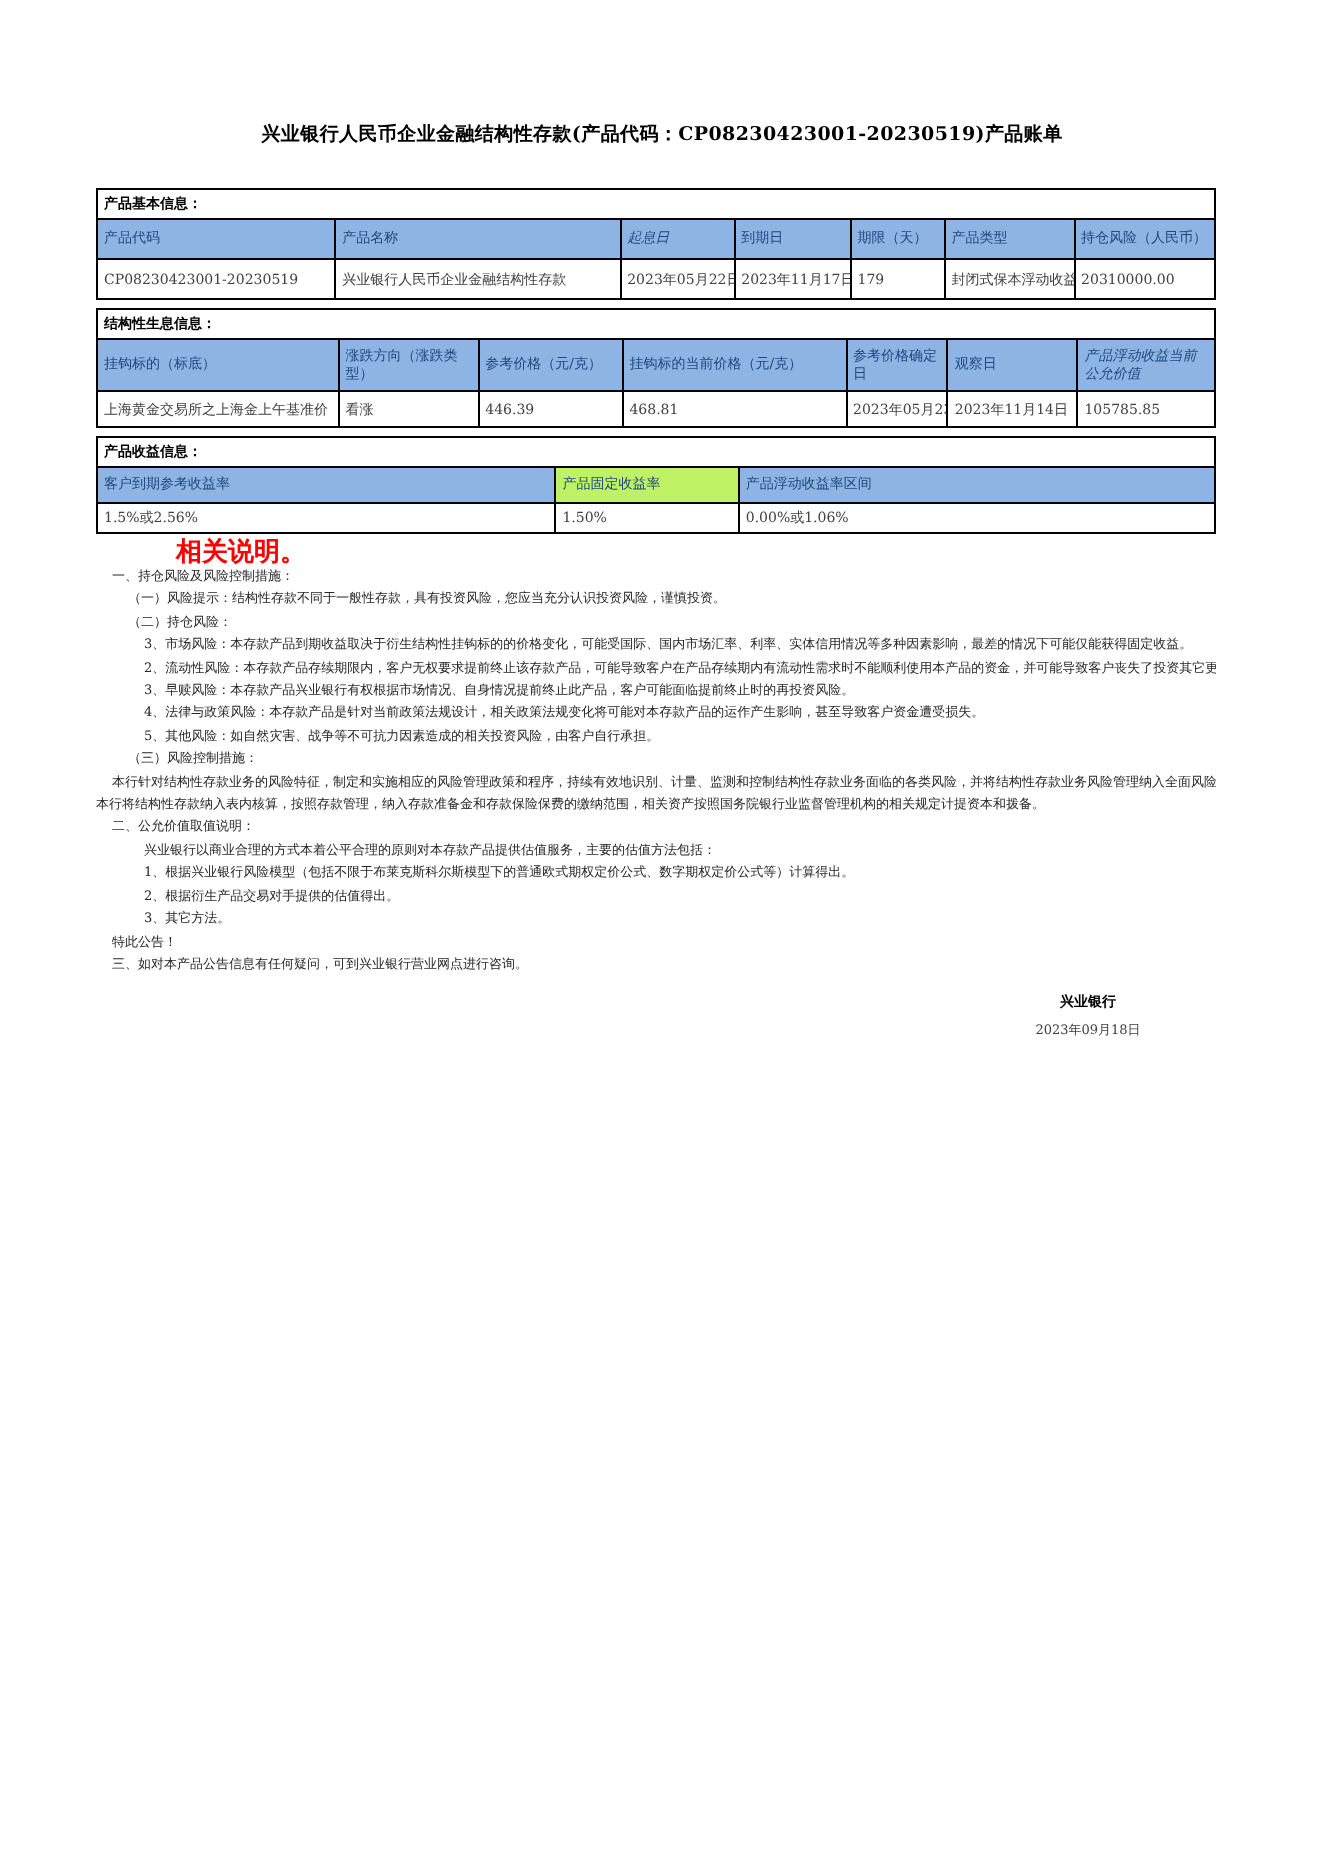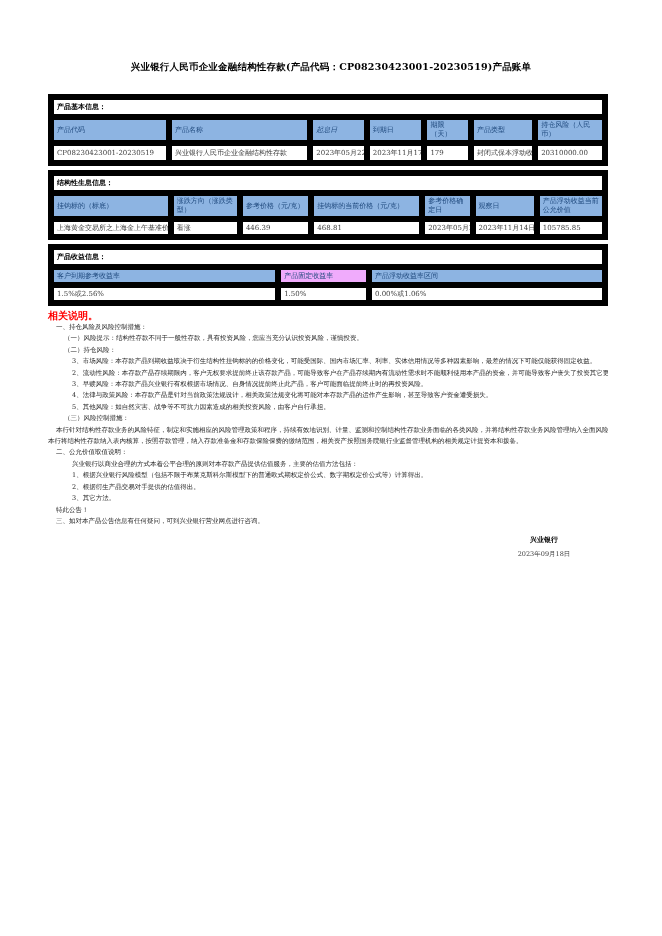--- a/index.html
+++ b/index.html
@@ -8,36 +8,36 @@
     font-family:"DejaVu Serif", serif; color:#000;
   }
   .title {
     margin:0; padding-top:61px; text-align:center;
     font-size:9.5px; font-weight:bold; letter-spacing:0.2px;
   }
   .content { margin-left:48px; width:560px; }
   #tables-root { margin-top:20px; }
   table.doc { border-collapse:collapse; table-layout:fixed; width:560px; margin:0 0 4px 0; }
   table.doc th, table.doc td {
-    border:6px solid #000000; padding:1px 3px; overflow:hidden;
+    border:1px solid #000000; padding:1px 3px; overflow:hidden;
     vertical-align:middle; text-align:left; font-weight:normal;
   }
   tr.section-row th {
     font-weight:bold; font-size:7px; color:#000; height:12px;
     white-space:nowrap; background:#fff;
   }
   tr.header-row th {
     background:#8DB4E2; color:#1F497D; font-size:7px; line-height:9px;
     white-space:normal; word-break:break-all;
   }
   tr.data-row td {
     font-size:7px; color:#404040; white-space:nowrap;
   }
   .notes { margin-top:3px; }
-  .notes-heading { color:#FF0000; font-size:10px; font-weight:bold; line-height:12px; }
+  .notes-heading { color:#FF0000; font-size:13px; font-weight:bold; line-height:12px;margin-left:40px; }
   .note-line { font-size:6.5px; color:#262626; line-height:11.4px; white-space:nowrap; overflow:hidden; }
   .ind-0 { margin-left:0; }
   .ind-1 { margin-left:8px; }
   .ind-2 { margin-left:16px; }
   .ind-3 { margin-left:24px; }
   .signature { margin-top:7px; margin-left:440px; width:112px; text-align:center; }
   .bank-name { font-size:7px; font-weight:bold; line-height:11px; color:#000; }
   .announce-date { font-size:6.5px; color:#404040; margin-top:5px; }
 </style>
 </head>
@@ -98,21 +98,21 @@
             <tr class="section-row">
               <th colspan="7">结构性生息信息：</th>
             </tr>
             <tr class="header-row" style="height: 26px;">
               <th style="background: rgb(141, 180, 226); color: rgb(31, 73, 125);">挂钩标的（标底）</th>
               <th style="background: rgb(141, 180, 226); color: rgb(31, 73, 125);">涨跌方向（涨跌类型）</th>
               <th style="background: rgb(141, 180, 226); color: rgb(31, 73, 125);">参考价格（元/克）</th>
               <th style="background: rgb(141, 180, 226); color: rgb(31, 73, 125);">挂钩标的当前价格（元/克）</th>
               <th style="background: rgb(141, 180, 226); color: rgb(31, 73, 125);">参考价格确定日</th>
               <th style="background: rgb(141, 180, 226); color: rgb(31, 73, 125);">观察日</th>
-              <th style="background: rgb(141, 180, 226); color: rgb(31, 73, 125);">产品浮动收益当前公允价值</th>
+              <th style="background: rgb(141, 180, 226); color: rgb(31, 73, 125); font-style: italic;">产品浮动收益当前公允价值</th>
             </tr>
           </thead>
           <tbody>
             <tr class="data-row" style="height: 18px;">
               <td>上海黄金交易所之上海金上午基准价</td>
               <td>看涨</td>
               <td>446.39</td>
               <td>468.81</td>
               <td>2023年05月23日</td>
               <td>2023年11月14日</td>
@@ -125,21 +125,21 @@
             <col style="width: 41%;">
             <col style="width: 16.4%;">
             <col style="width: 42.6%;">
           </colgroup>
           <thead>
             <tr class="section-row">
               <th colspan="3">产品收益信息：</th>
             </tr>
             <tr class="header-row" style="height: 18px;">
               <th style="background: rgb(141, 180, 226); color: rgb(31, 73, 125);">客户到期参考收益率</th>
-              <th style="background: #f0abfc; color: rgb(31, 73, 125);">产品固定收益率</th>
+              <th style="background: #bef264; color: rgb(31, 73, 125);">产品固定收益率</th>
               <th style="background: rgb(141, 180, 226); color: rgb(31, 73, 125);">产品浮动收益率区间</th>
             </tr>
           </thead>
           <tbody>
             <tr class="data-row" style="height: 15px;">
               <td>1.5%或2.56%</td>
               <td>1.50%</td>
               <td>0.00%或1.06%</td>
             </tr>
           </tbody>

